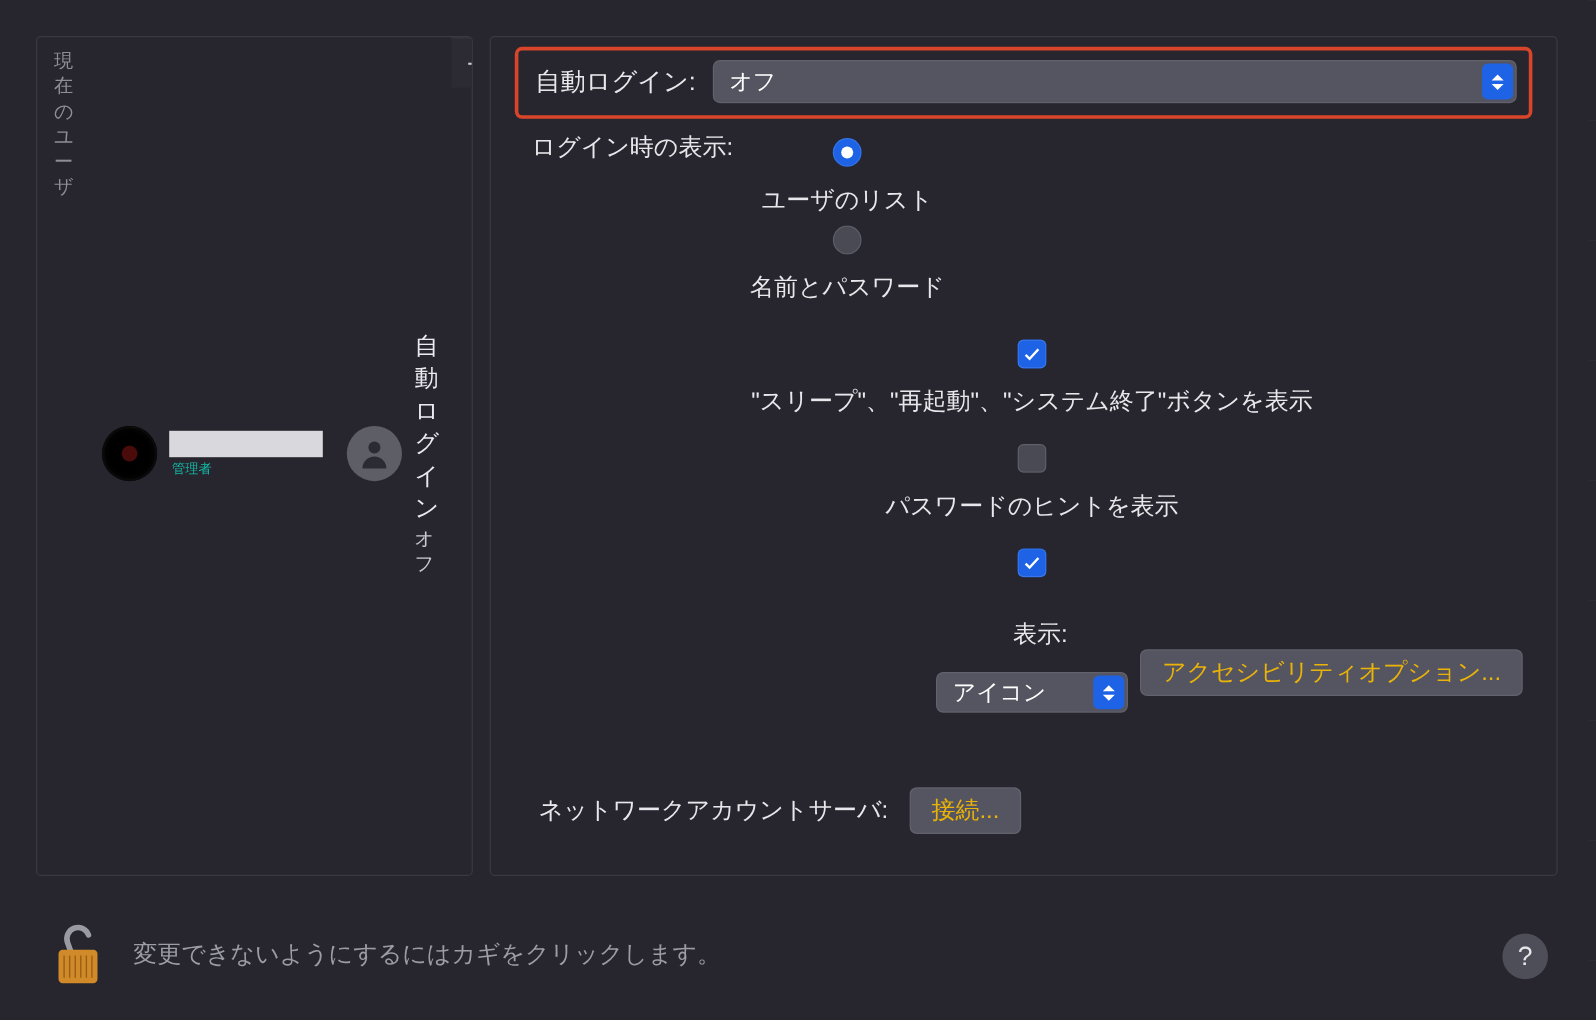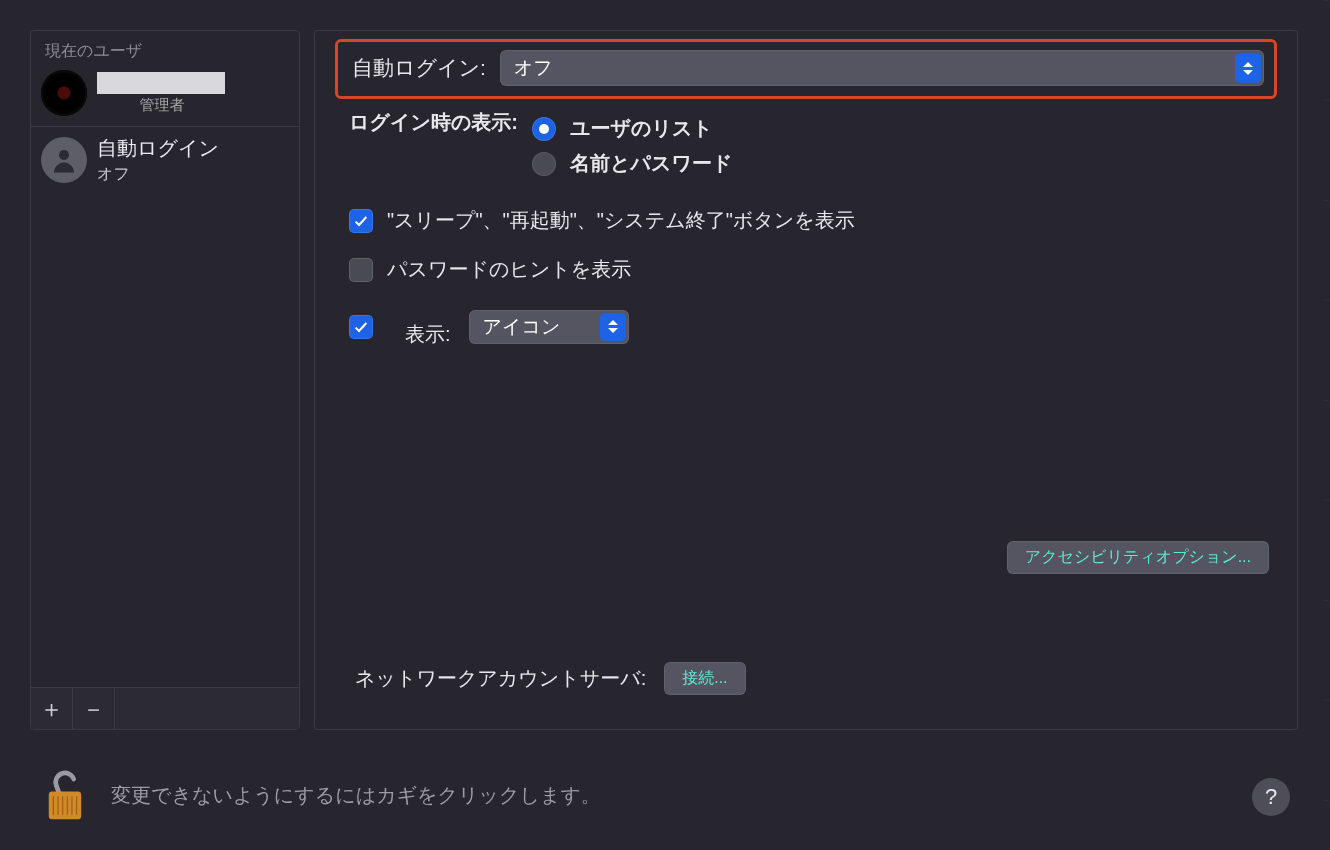--- a/index.html
+++ b/index.html
@@ -16,26 +16,26 @@
     background: #27262e;
   }
   .content {
     position: absolute;
     left: 30px; top: 30px; right: 32px; bottom: 120px;
     display: flex;
     gap: 14px;
   }
   
   .sidebar {
-    width: 270px;
+    width: 364px;
     border: 1px solid #3a3a44;
     border-radius: 4px;
     background: #27262e;
     display: flex;
-    flex-direction: column;
+    flex-direction: row;
     overflow: hidden;
   }
   .sb-section-header {
     padding: 10px 14px 4px 14px;
     font-size: 16px;
     color: #8e8e98;
   }
   .sb-user {
     display: flex;
     align-items: center;
@@ -60,23 +60,22 @@
   .user-text {
     display: flex;
     flex-direction: column;
     gap: 2px;
   }
   .user-name-redact {
     width: 128px; height: 22px;
     background: #d9d9dd;
   }
   .user-role {
-    font-size: 15px; color: #a3a3a3;
+    font-size: 11px; color: #14b8a6;
     padding-left: 2px;
-    text-align: center;
   }
   .sb-divider {
     height: 1px; background: #3a3a44; margin: 2px 0;
   }
   .guest-row { padding: 6px 10px 10px 10px; }
   .guest-name { font-size: 20px; color: #eaeaf0; }
   .guest-status { font-size: 16px; color: #c8c8cf; }
   .sb-spacer { flex: 1; }
   .login-options {
     background: #0f5bff;
@@ -150,20 +149,21 @@
     border-right:5px solid transparent;
   }
   .select .stepper::before { border-bottom:5px solid #fff; margin-bottom:3px;}
   .select .stepper::after  { border-top:5px solid #fff; }
   .sel-auto { flex:1; min-width:380px; }
   .sel-fast { width: 160px; }
   .radio-row, .check-row {
     display:flex; align-items:center; gap: 14px;
     font-size: 20px;
     margin: 8px 0;
+    flex-direction: column;
   } 
   .radio {
     width: 24px; height: 24px; border-radius:50%;
     background:#4a4a55;
     display:flex;align-items:center;justify-content:center;
     box-shadow: inset 0 0 0 1px rgba(255,255,255,0.1);
   }
   .radio.checked { background:#1e63e6; }
   .radio.checked::after {
     content:""; width:10px;height:10px;border-radius:50%;background:#fff;
@@ -172,30 +172,29 @@
     width:24px;height:24px;border-radius:5px;
     background:#4a4a55;
     display:flex;align-items:center;justify-content:center;
     box-shadow: inset 0 0 0 1px rgba(255,255,255,0.12);
   }
   .checkbox.checked { background:#1e63e6; }
   .checkbox.checked svg { width:16px;height:16px; stroke:#fff; stroke-width:3; fill:none; }
   .section-login-display {
     display:flex; align-items:flex-start; gap:14px;
     margin: 2px 0 6px 14px;
-    font-weight: bold;
   }
   .login-display-label { font-size:20px; padding-top:2px; }
   .checks-block { margin-left: 14px; margin-top: 18px; }
   .checks-block .check-row { margin: 22px 0; }
   .fast-row { display:flex; align-items:center; gap: 18px; }
   .btn {
     background:#555561;
     border:none; border-radius:6px;
-    color:#5eead4; font-size:16px;
+    color:#eab308; font-size:20px;
     padding: 6px 18px;
     box-shadow: inset 0 0 0 1px rgba(255,255,255,0.08);
     cursor:pointer;
   }
   .access-row {
     position:absolute; right: 28px; top: 510px;
   }
   .net-row {
     position:absolute; left: 40px; bottom: 34px;
     display:flex; align-items:center; gap: 18px; font-size:20px;

